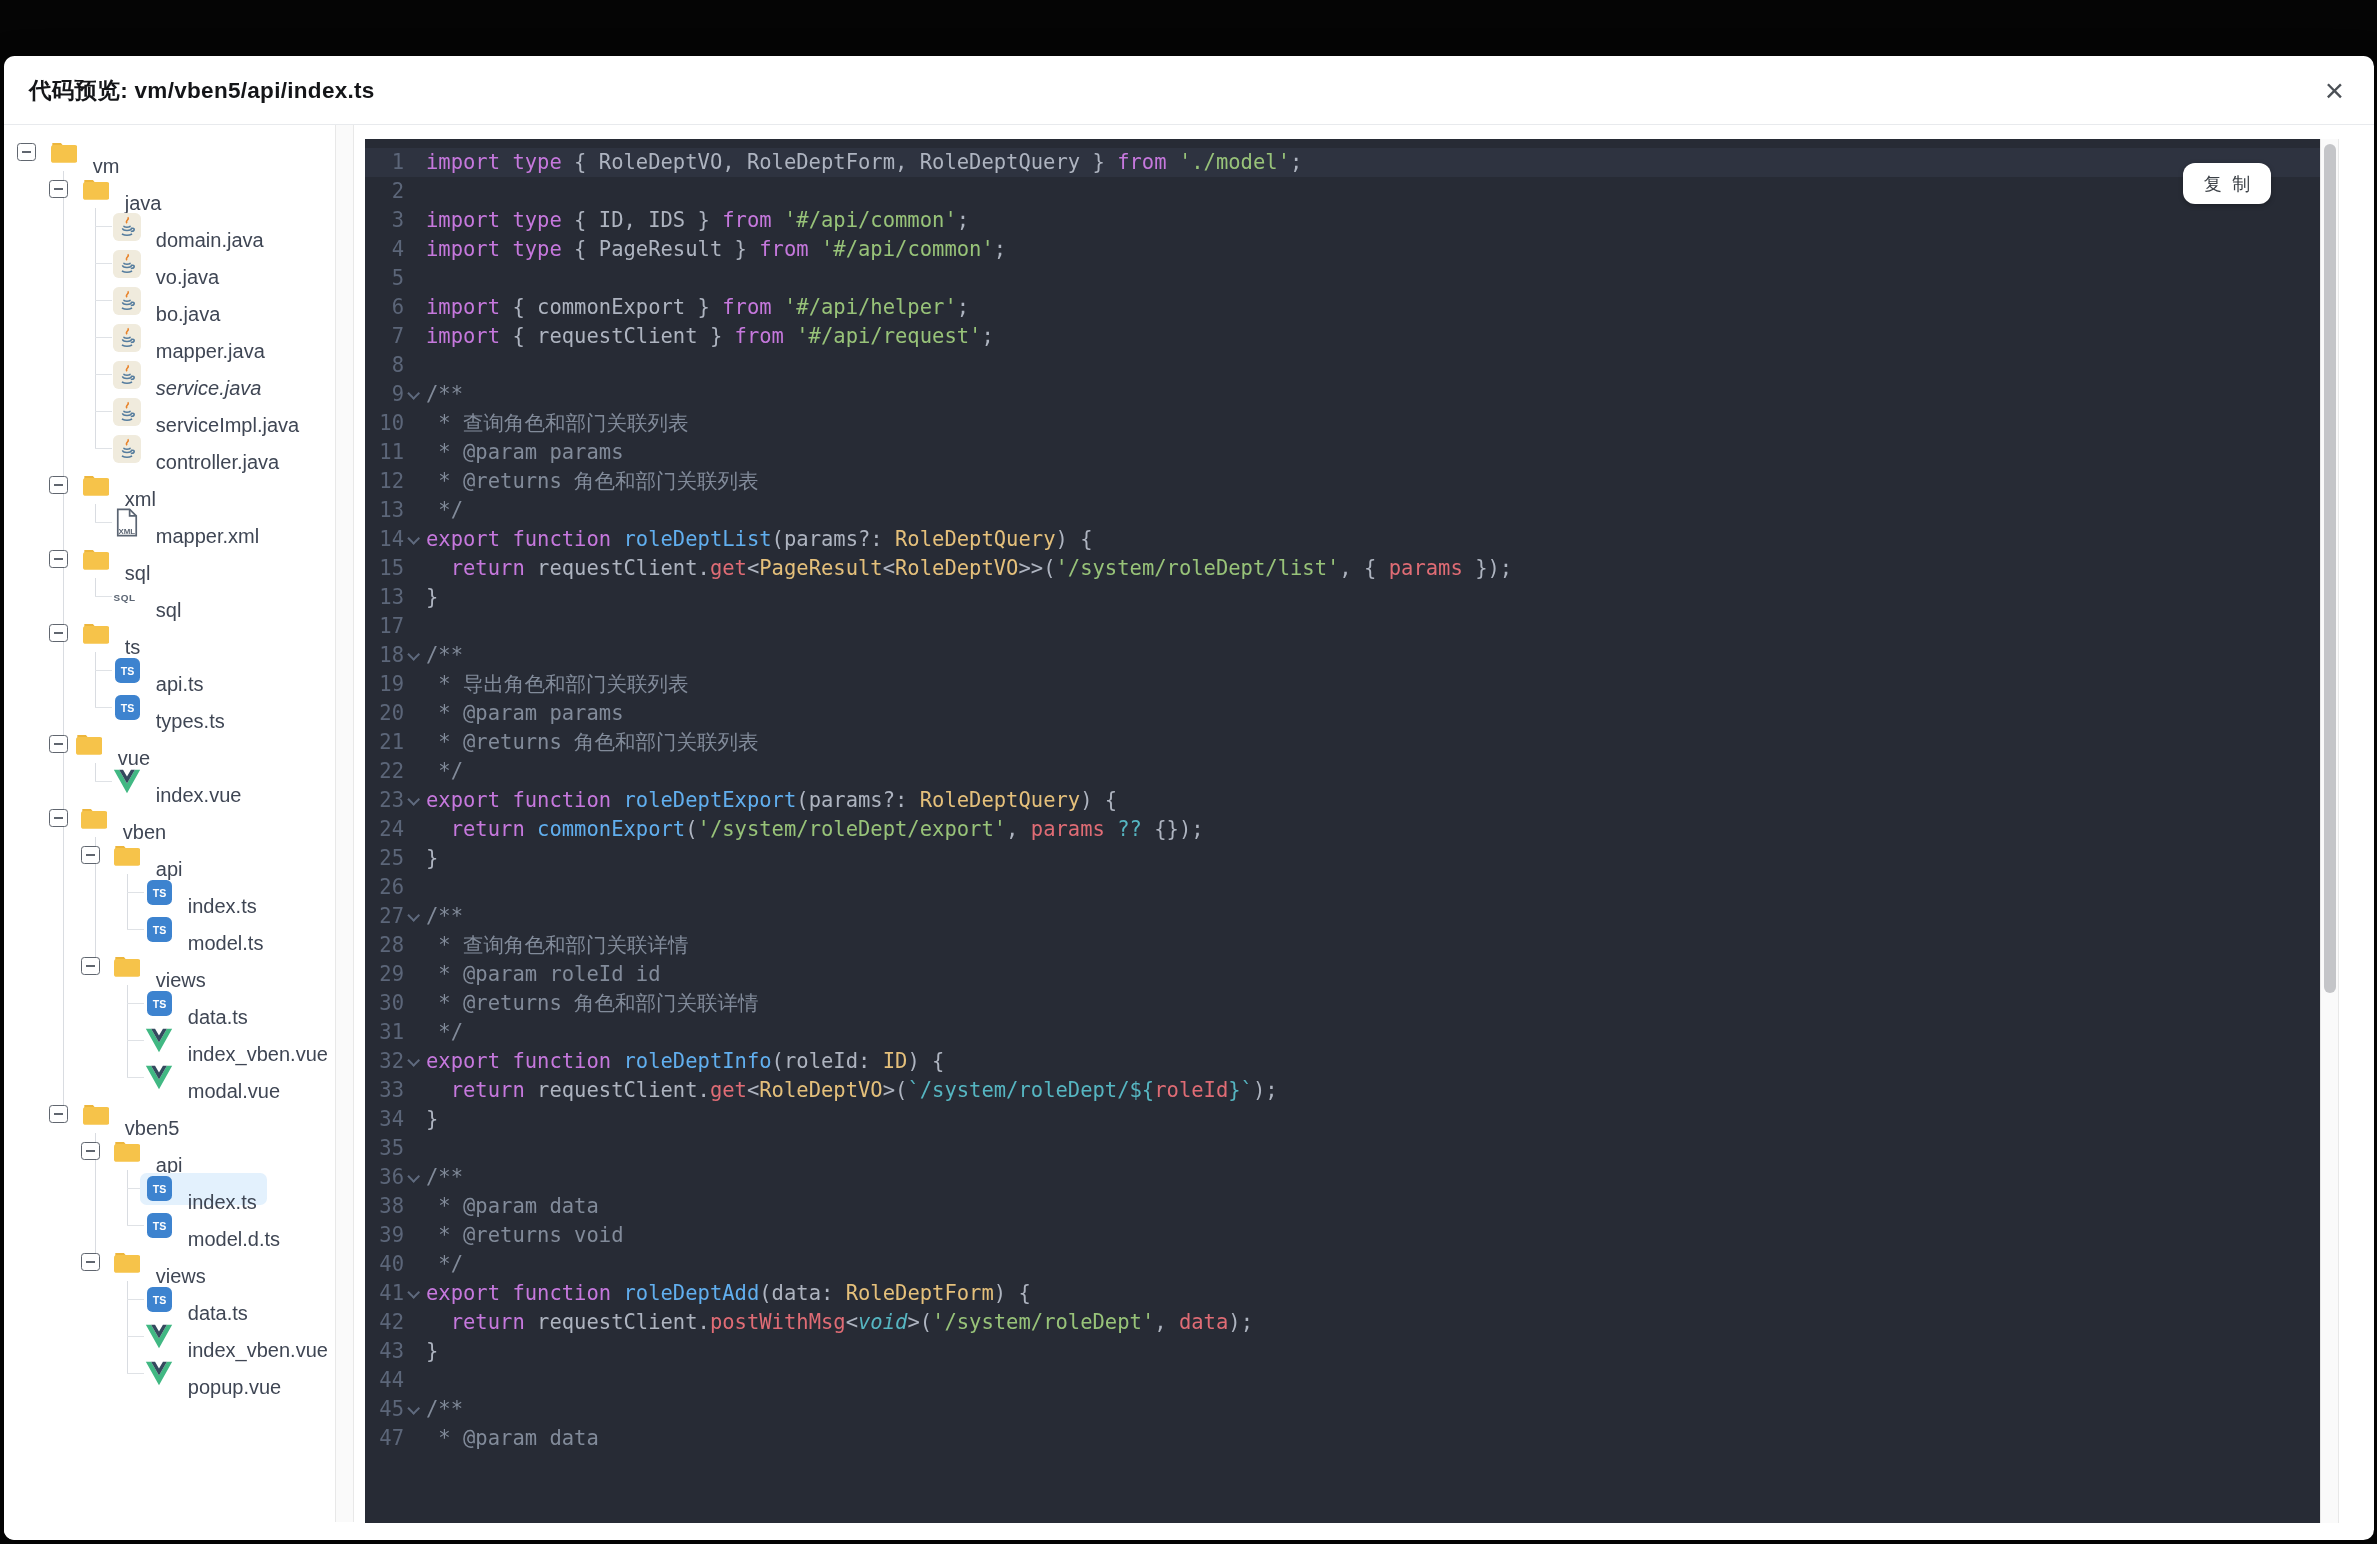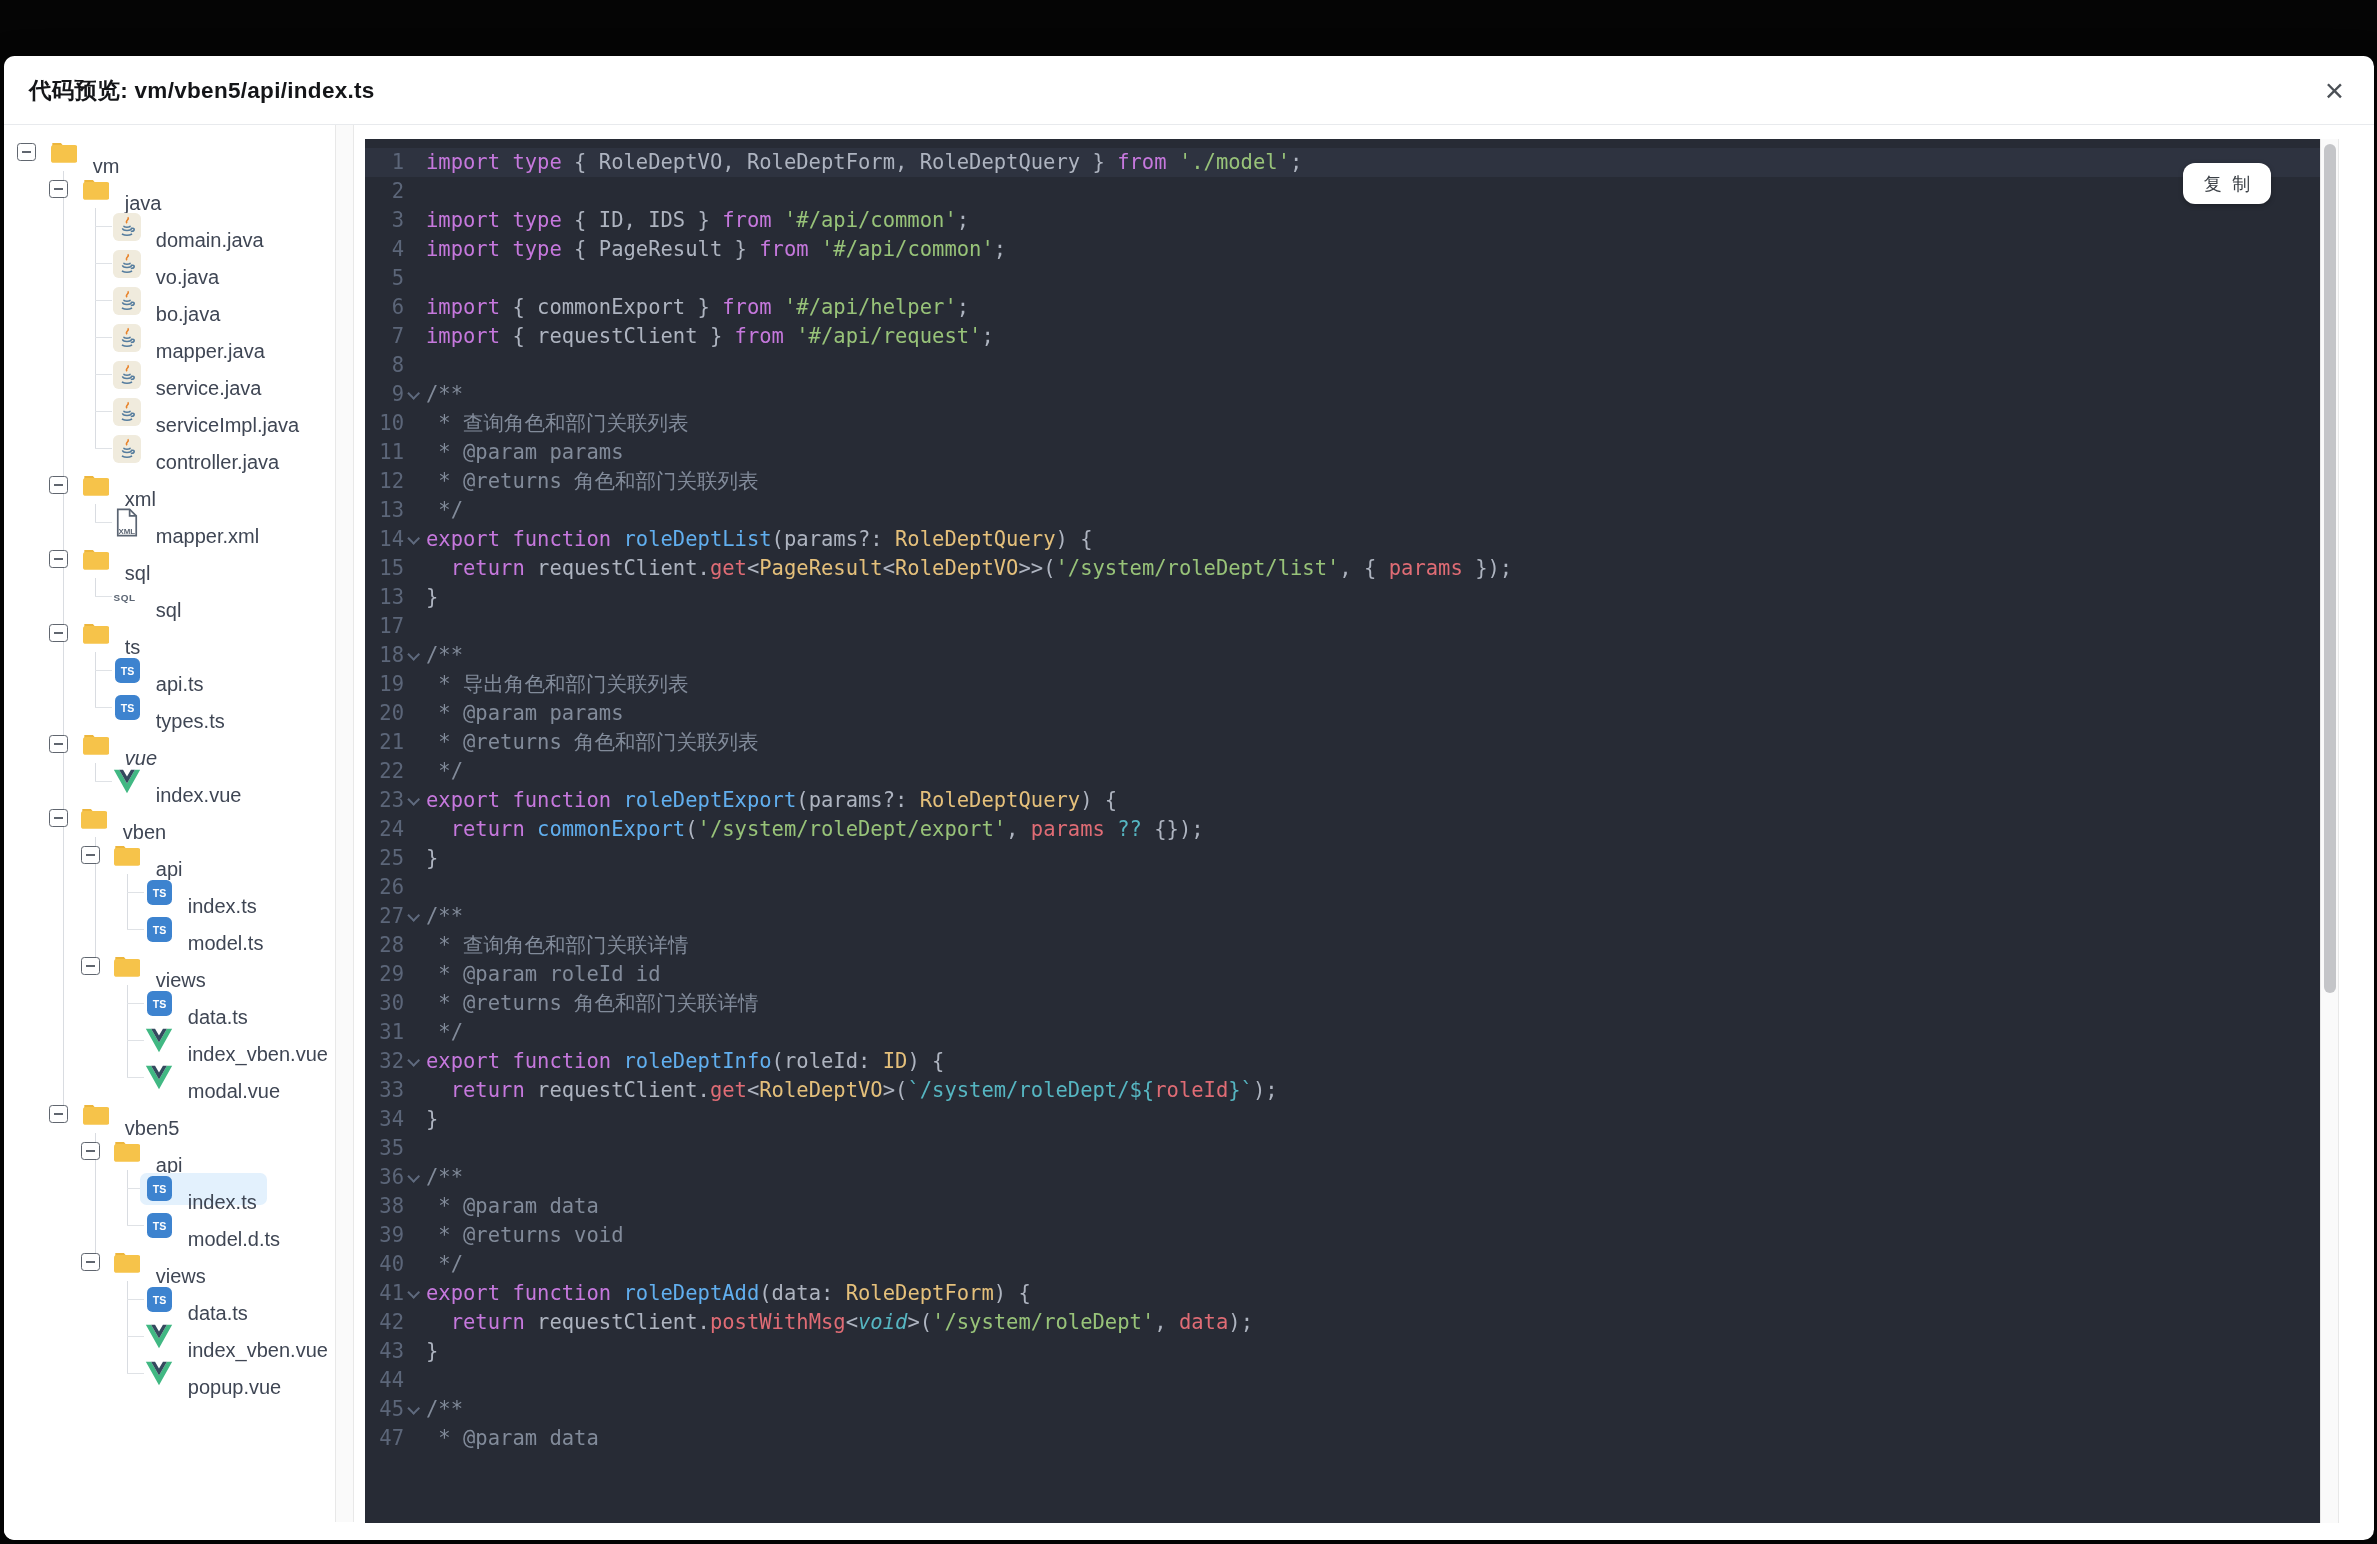--- a/index.html
+++ b/index.html
@@ -160,21 +160,21 @@
                   <path d="M17 20c0 3 10 3 10 0M15 24c0 4.5 14 4.5 14 0c6-1 6 5-1 5M14 33c5 2.5 11 2.5 16 0" stroke="#567d9e" stroke-width="2.4" fill="none"></path>
                 </svg>
               </span>
               <span class="tree-label">mapper.java</span>
             </div>
           </div>
           <div class="tree-row">
             <div class="guide" style="left: 59px;"></div>
             <div class="guide" style="left: 91px;"></div>
             <div class="stub" style="left: 91px; width: 17px;"></div>
-            <div class="row-content" style="left: 104px;">
+            <div class="row-content" style="left: 104px; font-style: italic;">
               <span class="tree-icon">
                 <svg width="28" height="28" viewBox="0 0 44 44">
                   <rect width="44" height="44" rx="9" fill="#f0ebdd"></rect>
                   <path d="M23 7c4 3-5 5-1 9" stroke="#e8832a" stroke-width="2.4" fill="none"></path>
                   <path d="M17 20c0 3 10 3 10 0M15 24c0 4.5 14 4.5 14 0c6-1 6 5-1 5M14 33c5 2.5 11 2.5 16 0" stroke="#567d9e" stroke-width="2.4" fill="none"></path>
                 </svg>
               </span>
               <span class="tree-label">service.java</span>
             </div>
           </div>
@@ -307,21 +307,21 @@
                 </svg>
               </span>
               <span class="tree-label">types.ts</span>
             </div>
           </div>
           <div class="tree-row">
             <div class="guide" style="left: 59px;"></div>
             <div class="toggle" style="left: 45px;">
               <div class="minus"></div>
             </div>
-            <div class="row-content" style="left: 73px; font-style: italic;">
+            <div class="row-content" style="left: 66px;">
               <span class="tree-icon">
                 <svg width="26.4" height="22.5" viewBox="0 0 40 34">
                   <path fill="#edb63c" d="M2 3h13l5 6H2z"></path>
                   <rect x="0" y="6" width="40" height="27" rx="4" fill="#f6c34a"></rect>
                 </svg>
               </span>
               <span class="tree-label">vue</span>
             </div>
           </div>
           <div class="tree-row">

